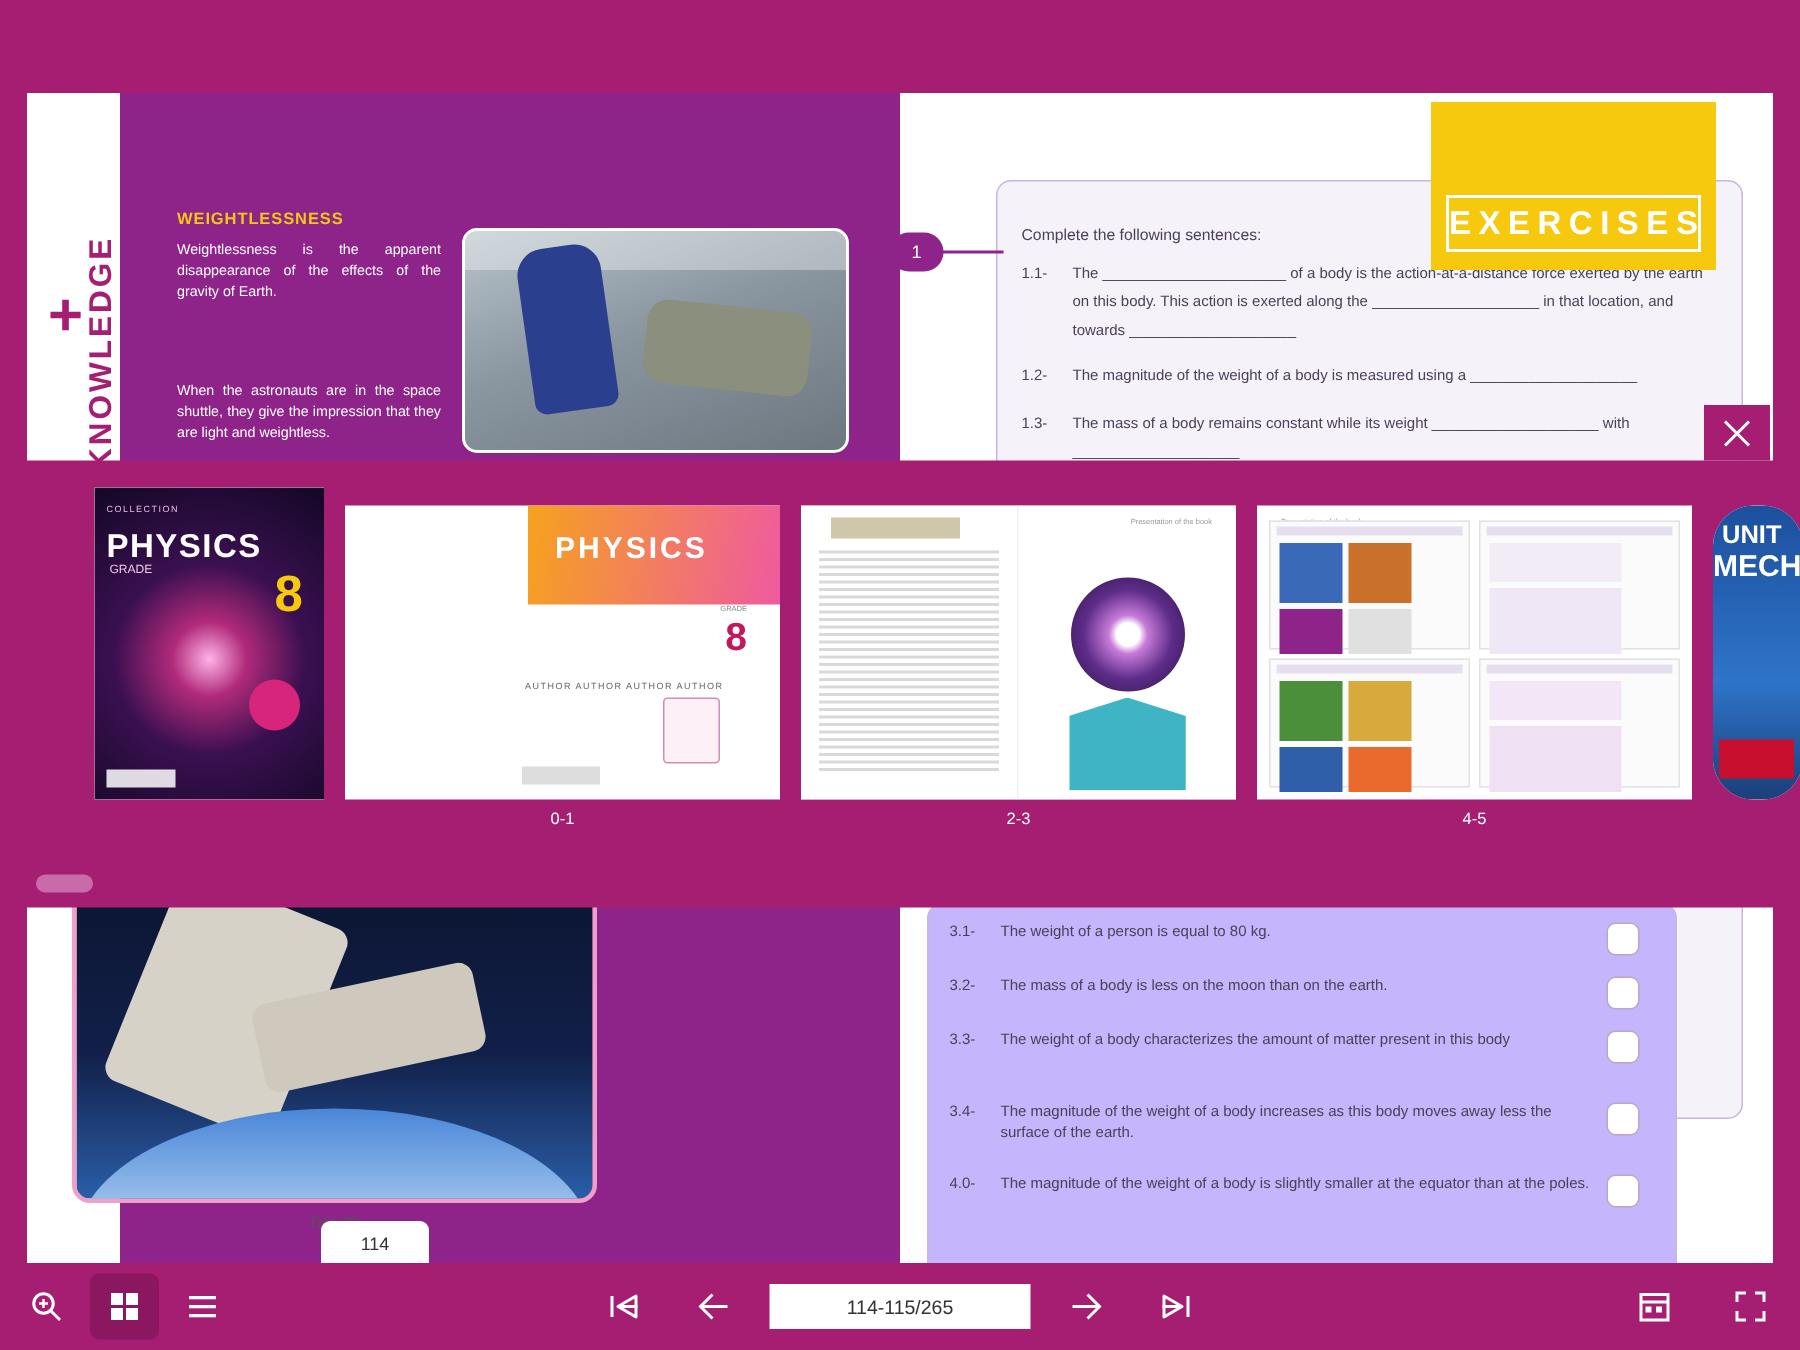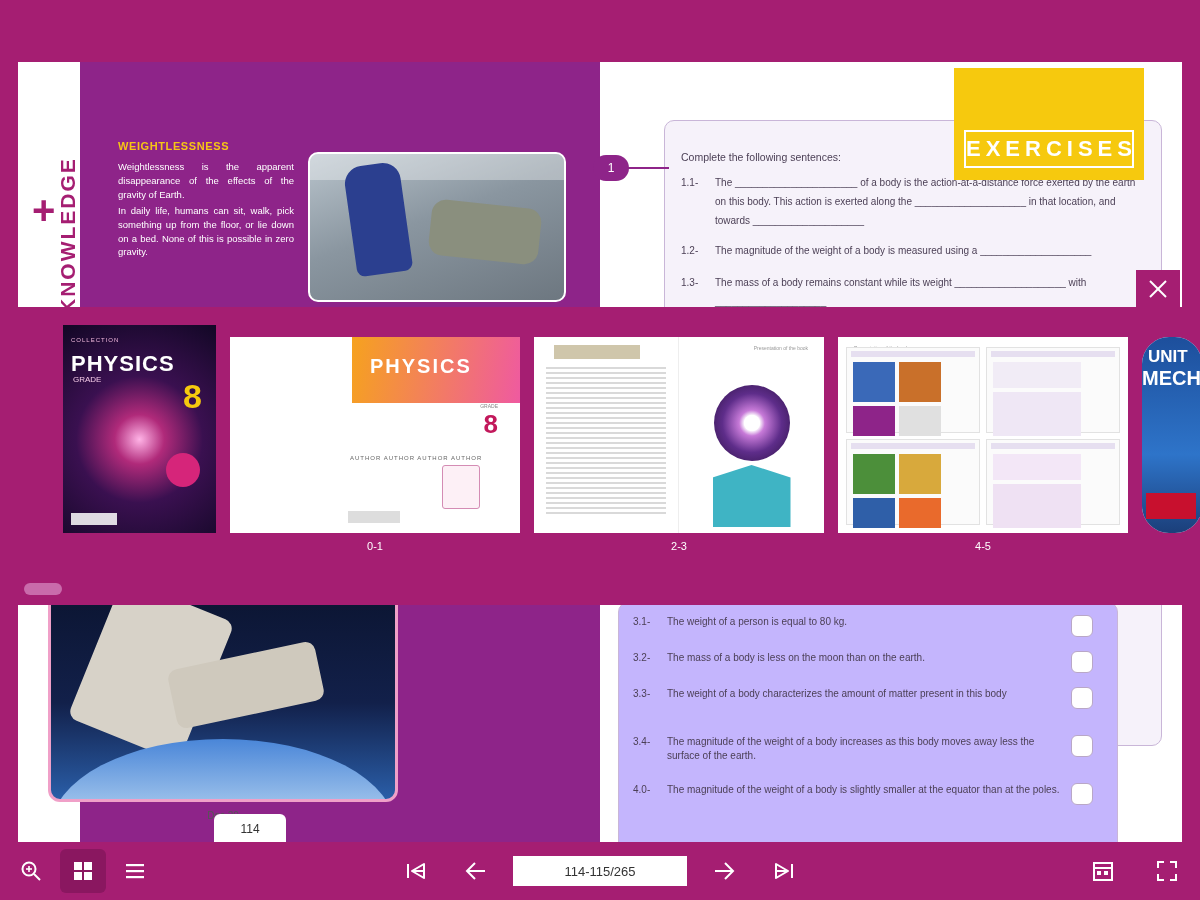--- a/index.html
+++ b/index.html
@@ -453,21 +453,21 @@
 
 <div id="app">
 
   <div class="reader">
     <div class="spread">
 
       <div class="page-left">
         <div class="purple-panel">
           <div class="lp-heading">WEIGHTLESSNESS</div>
           <div class="lp-para lp-p1">Weightlessness is the apparent disappearance of the effects of the gravity of Earth.</div>
-          <div class="lp-para lp-p2">In daily life, humans can sit, walk, pick something up from the floor, or lie down on a bed. None of this is possible in zero gravity.</div>
+          <div class="lp-para lp-p3">When the astronauts are in the space shuttle, they give the impression that they are light and weightless.</div>
           <div class="lp-photo">
             <div class="strip"></div>
             <div class="astro1"></div>
             <div class="astro2"></div>
           </div>
         </div>
         <div class="side-tab">
           <div class="plus-sign">+</div>
           <div class="side-tab-text">KNOWLEDGE</div>
         </div>

